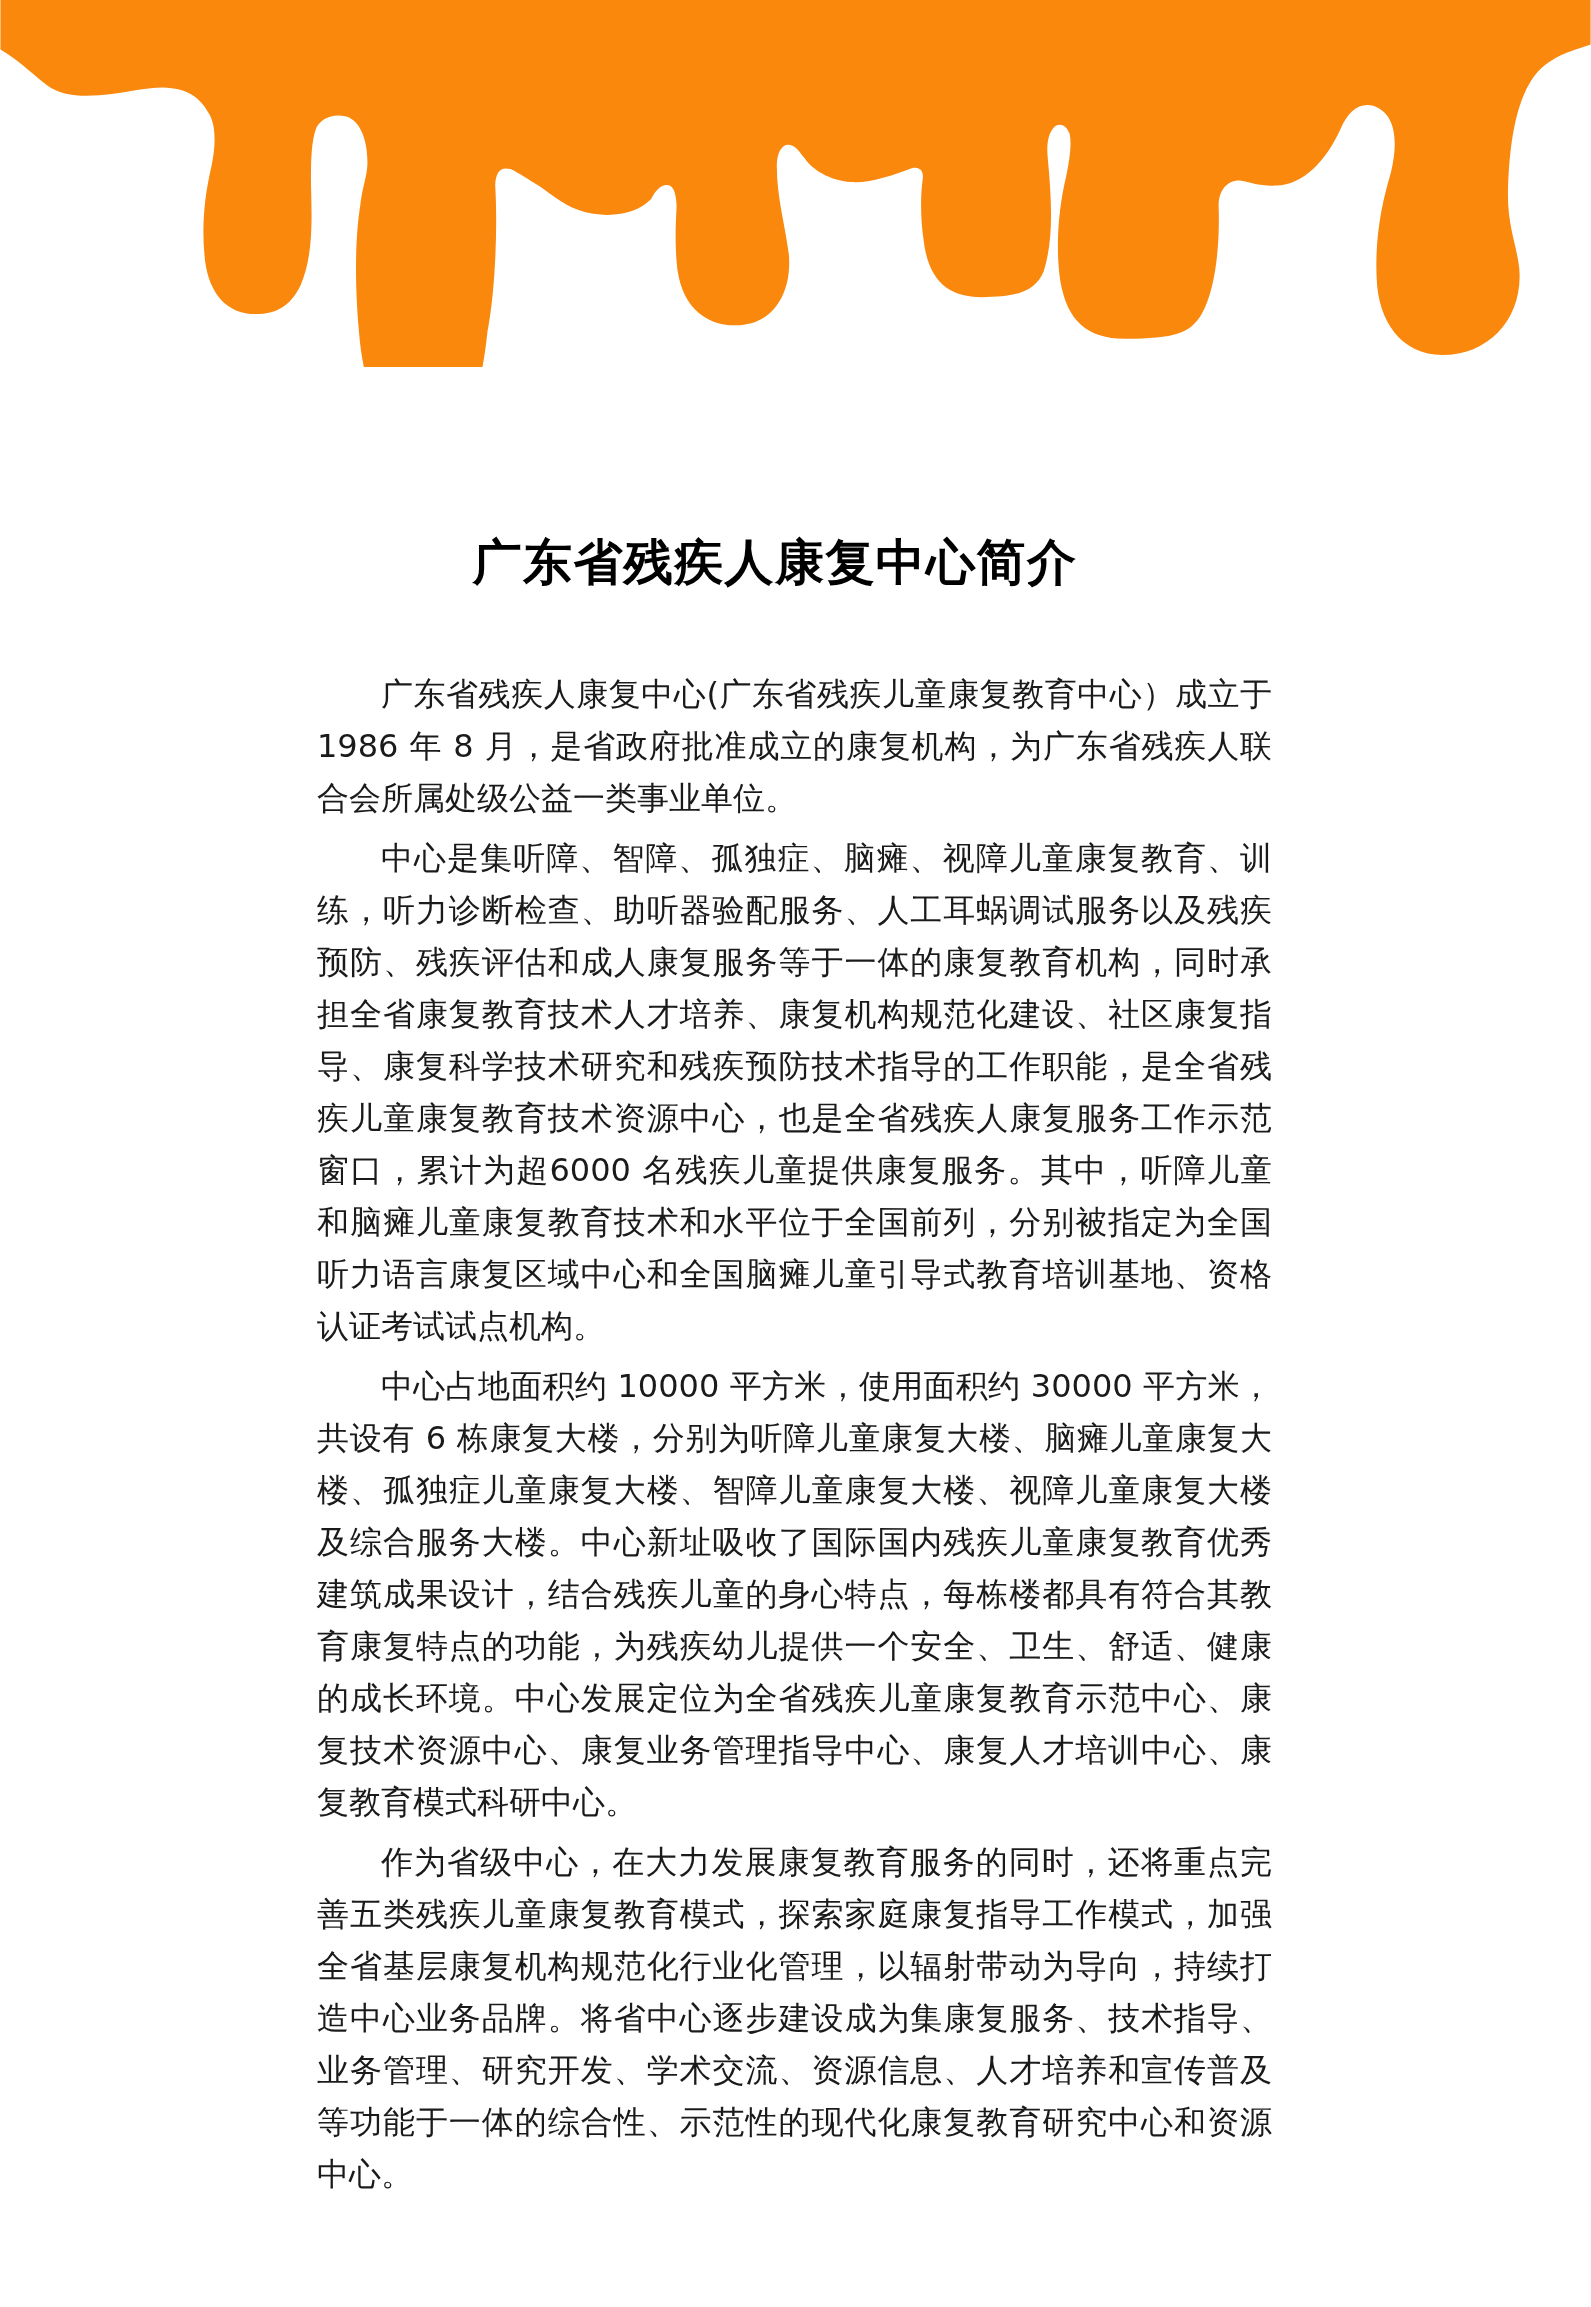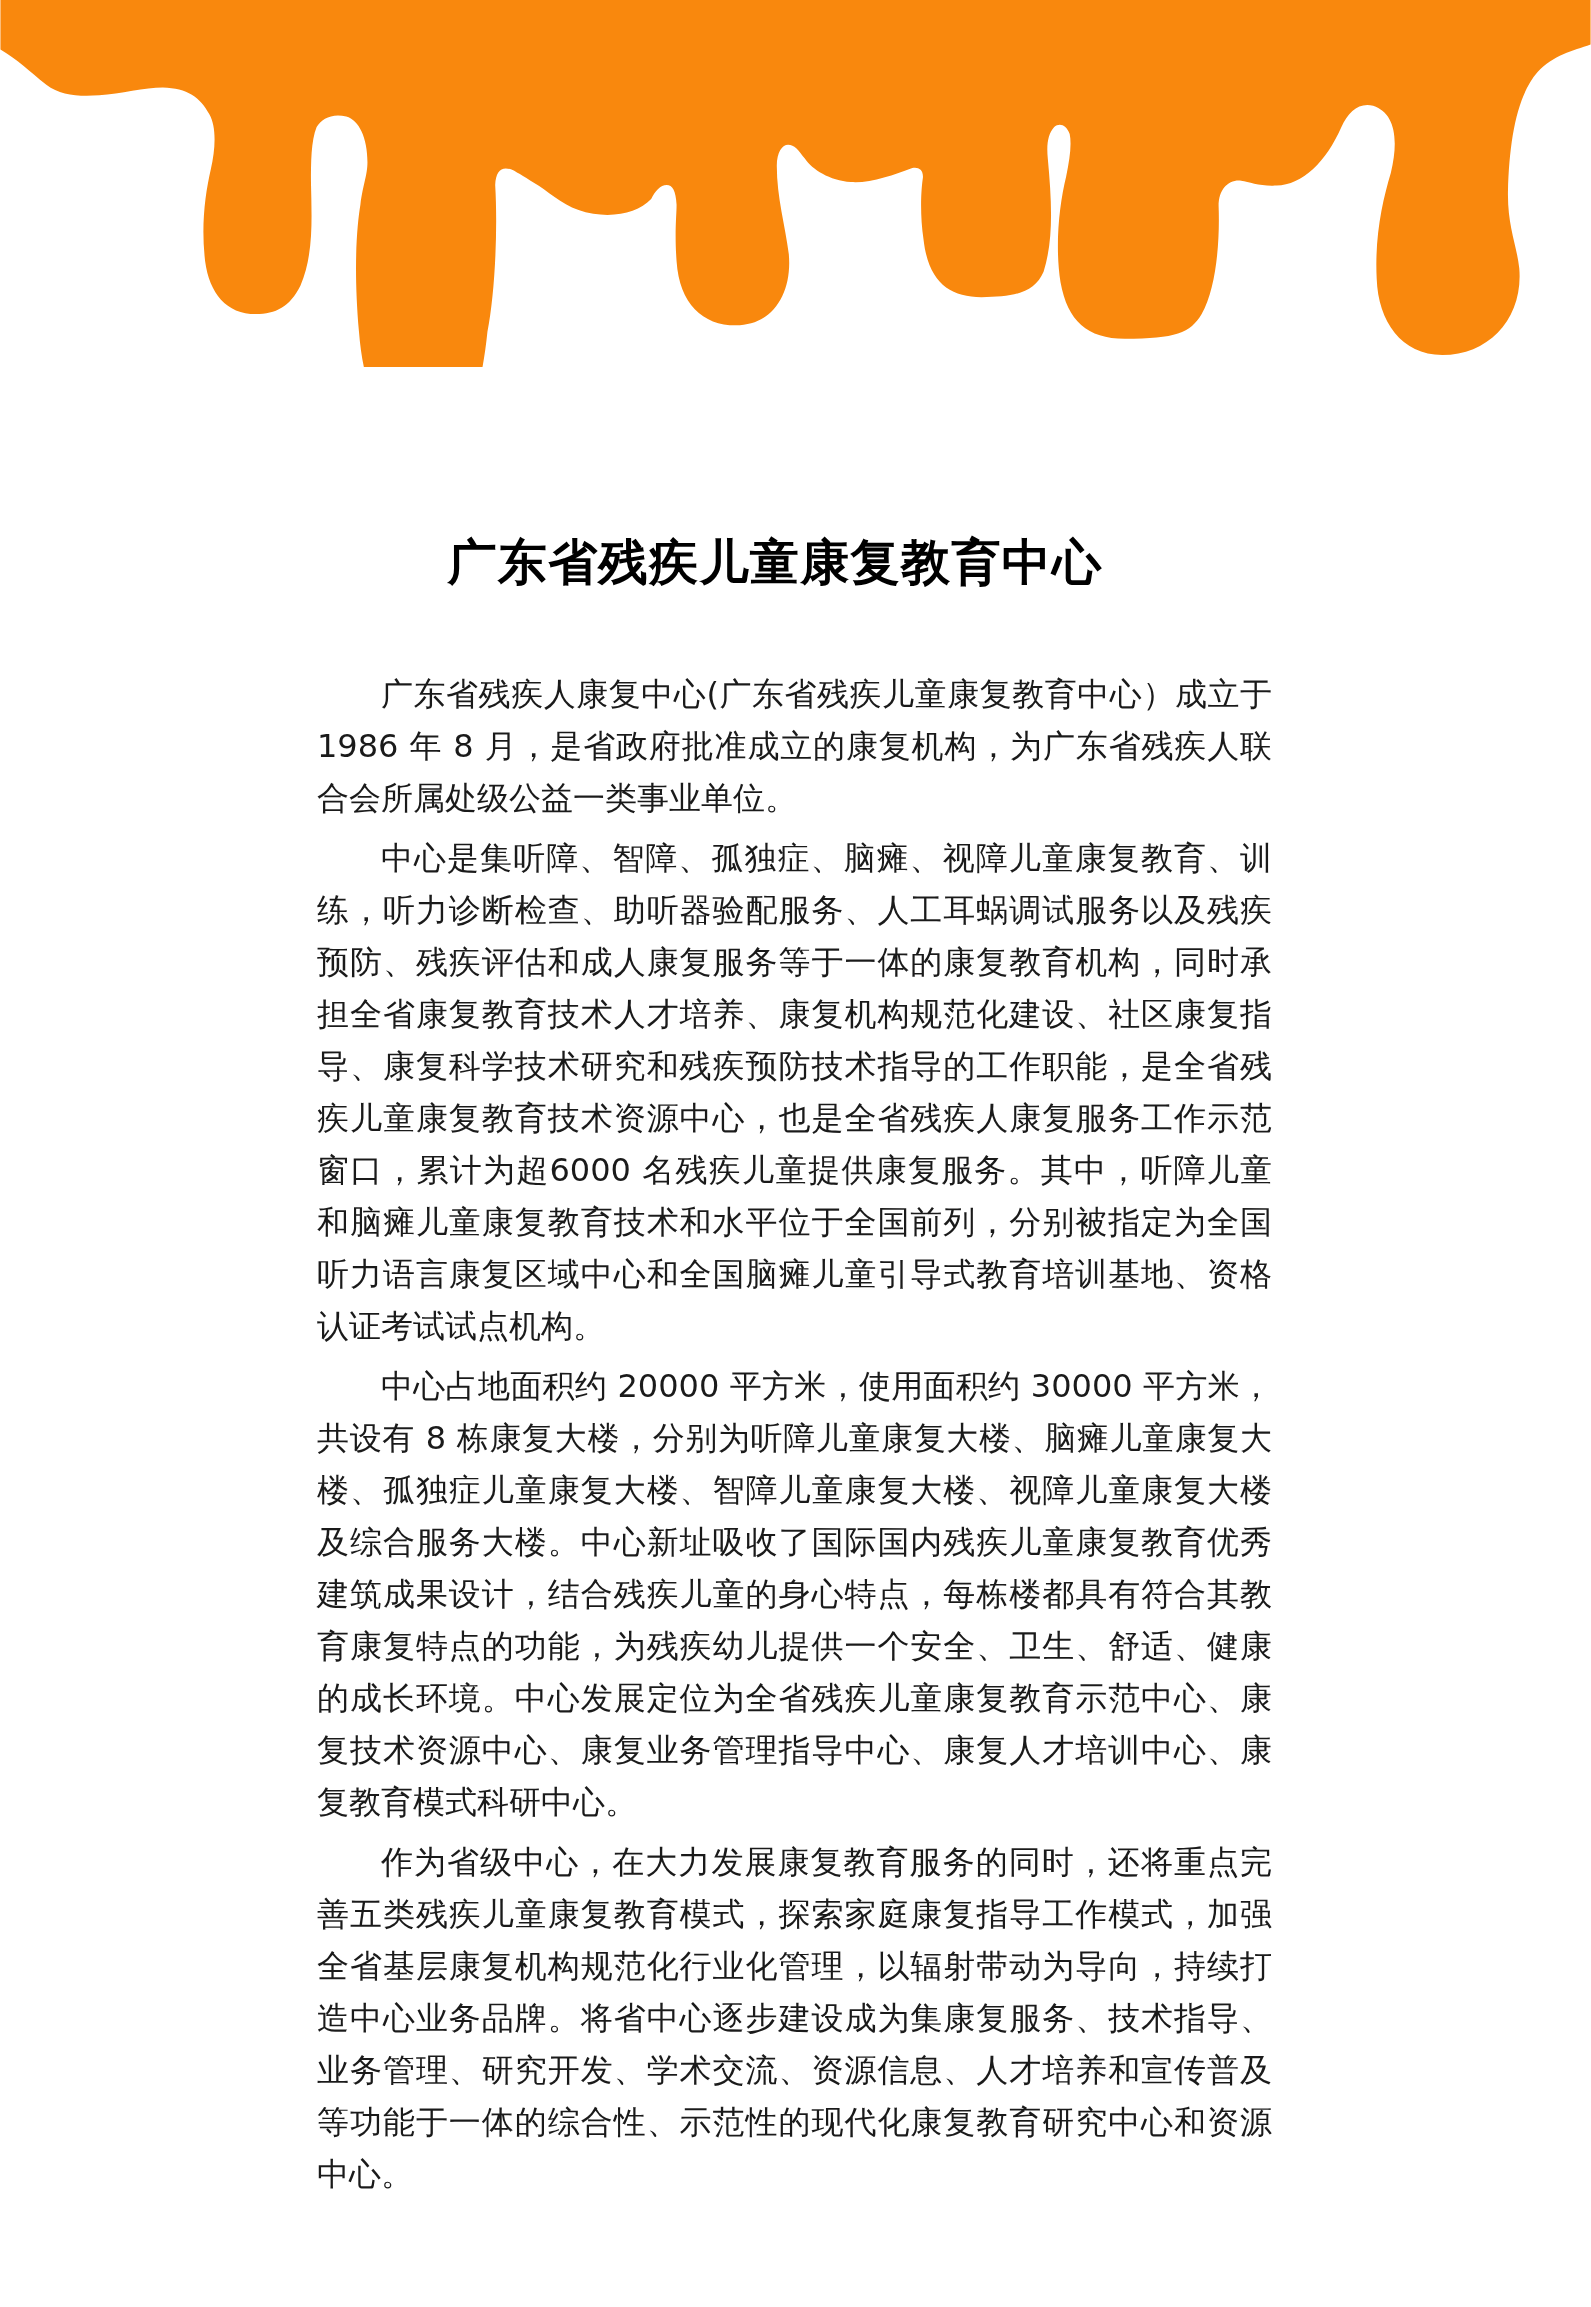--- a/index.html
+++ b/index.html
@@ -168,21 +168,21 @@
          C284,320 290,275 298,240
          C305,210 306,180 296,162
          C283,138 265,125 230,124
          C205,124 170,133 140,135
          C110,137 85,135 65,120
          C40,100 25,85 0,70
          Z"></path>
   </svg>
 </div>
 
-<h1 class="doc-title">广东省残疾儿童康复教育中心</h1>
+<h1 class="doc-title">广东省残疾人康复中心简介</h1>
 
 <div class="doc-body">
   <p>广东省残疾人康复中心(广东省残疾儿童康复教育中心）成立于1986 年 8 月，是省政府批准成立的康复机构，为广东省残疾人联合会所属处级公益一类事业单位。</p>
   <p>中心是集听障、智障、孤独症、脑瘫、视障儿童康复教育、训练，听力诊断检查、助听器验配服务、人工耳蜗调试服务以及残疾预防、残疾评估和成人康复服务等于一体的康复教育机构，同时承担全省康复教育技术人才培养、康复机构规范化建设、社区康复指导、康复科学技术研究和残疾预防技术指导的工作职能，是全省残疾儿童康复教育技术资源中心，也是全省残疾人康复服务工作示范窗口，累计为超6000 名残疾儿童提供康复服务。其中，听障儿童和脑瘫儿童康复教育技术和水平位于全国前列，分别被指定为全国听力语言康复区域中心和全国脑瘫儿童引导式教育培训基地、资格认证考试试点机构。</p>
-  <p>中心占地面积约 20000 平方米，使用面积约 30000 平方米，共设有 8 栋康复大楼，分别为听障儿童康复大楼、脑瘫儿童康复大楼、孤独症儿童康复大楼、智障儿童康复大楼、视障儿童康复大楼及综合服务大楼。中心新址吸收了国际国内残疾儿童康复教育优秀建筑成果设计，结合残疾儿童的身心特点，每栋楼都具有符合其教育康复特点的功能，为残疾幼儿提供一个安全、卫生、舒适、健康的成长环境。中心发展定位为全省残疾儿童康复教育示范中心、康复技术资源中心、康复业务管理指导中心、康复人才培训中心、康复教育模式科研中心。</p>
+  <p>中心占地面积约 10000 平方米，使用面积约 30000 平方米，共设有 6 栋康复大楼，分别为听障儿童康复大楼、脑瘫儿童康复大楼、孤独症儿童康复大楼、智障儿童康复大楼、视障儿童康复大楼及综合服务大楼。中心新址吸收了国际国内残疾儿童康复教育优秀建筑成果设计，结合残疾儿童的身心特点，每栋楼都具有符合其教育康复特点的功能，为残疾幼儿提供一个安全、卫生、舒适、健康的成长环境。中心发展定位为全省残疾儿童康复教育示范中心、康复技术资源中心、康复业务管理指导中心、康复人才培训中心、康复教育模式科研中心。</p>
   <p>作为省级中心，在大力发展康复教育服务的同时，还将重点完善五类残疾儿童康复教育模式，探索家庭康复指导工作模式，加强全省基层康复机构规范化行业化管理，以辐射带动为导向，持续打造中心业务品牌。将省中心逐步建设成为集康复服务、技术指导、业务管理、研究开发、学术交流、资源信息、人才培养和宣传普及等功能于一体的综合性、示范性的现代化康复教育研究中心和资源中心。</p>
 </div>
 
 
 </body></html>

